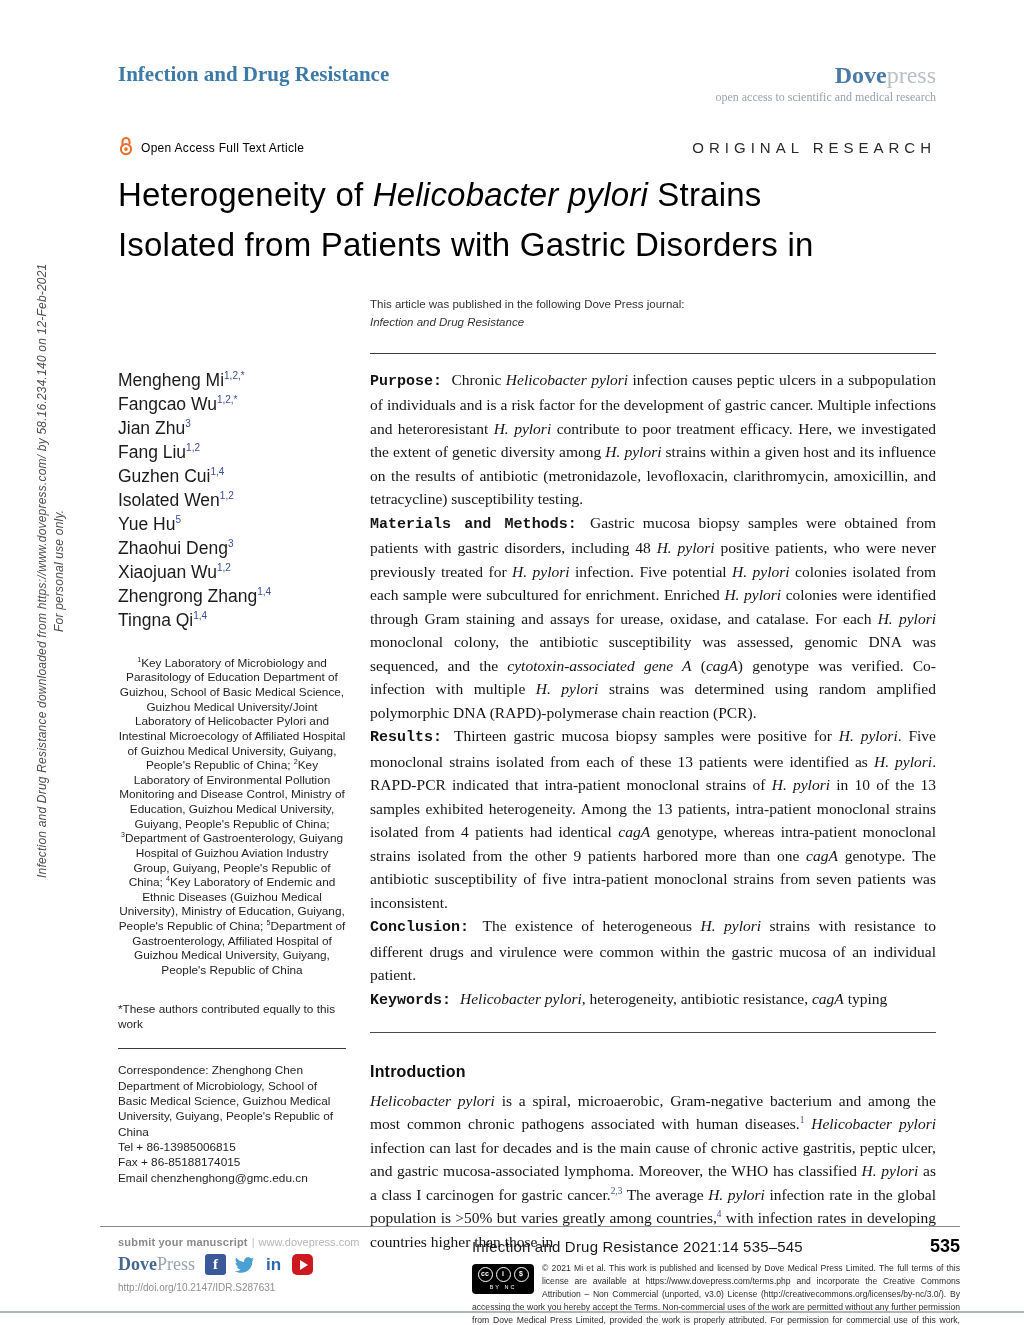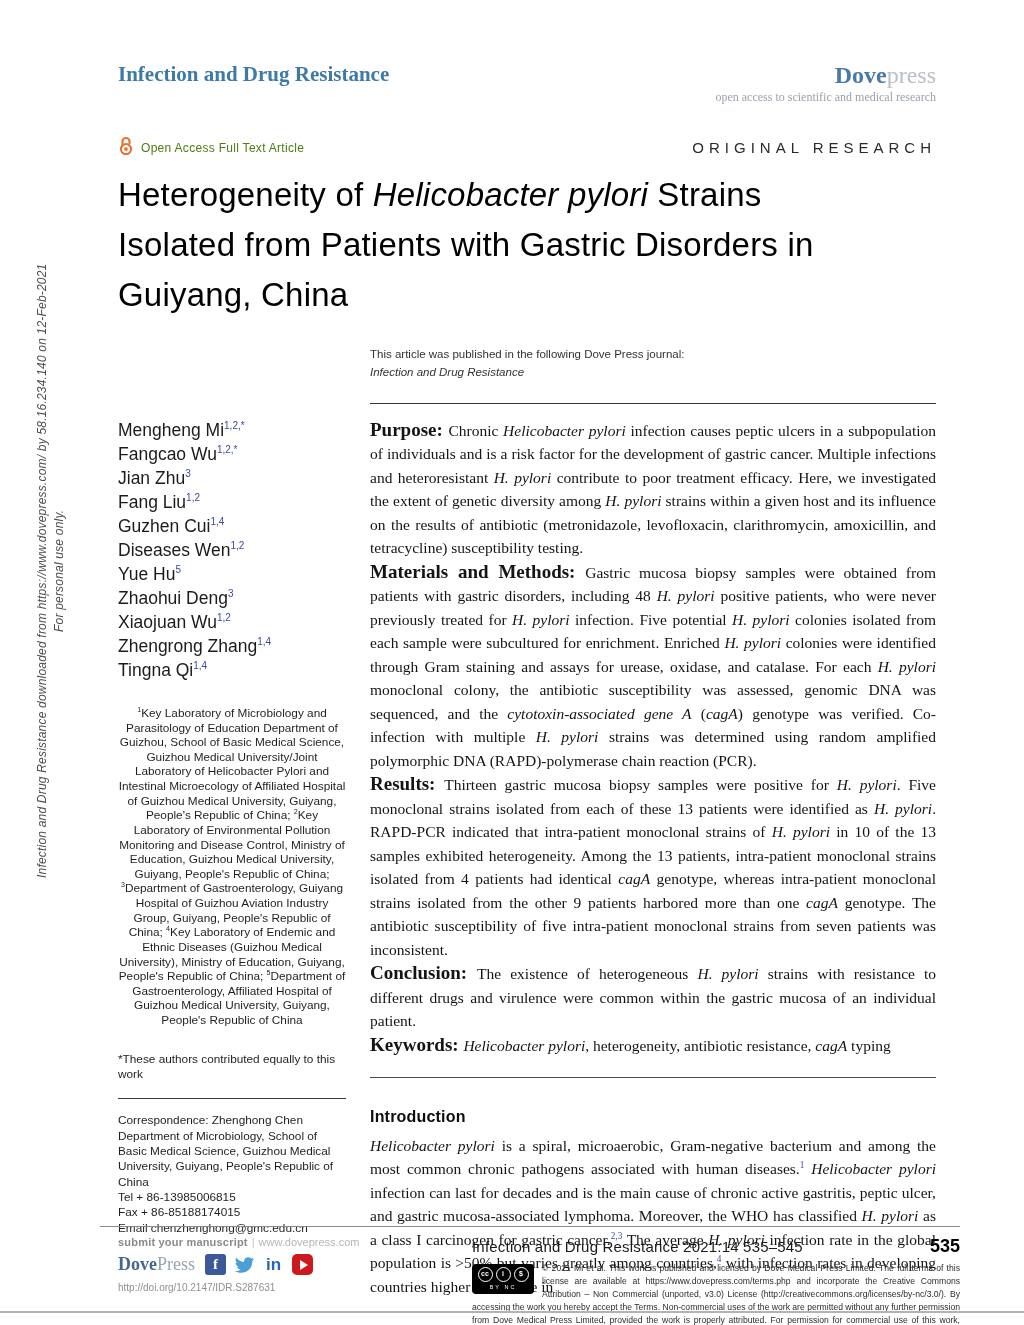--- a/index.html
+++ b/index.html
@@ -18,21 +18,21 @@
   
   .main{position:absolute;left:118px;top:0;width:818px;}
   .hdr{display:flex;justify-content:space-between;align-items:flex-start;padding-top:62px;}
   .journal-name{font-family:"Liberation Serif",serif;font-weight:bold;font-size:21px;color:#3d7aa6;}
   .brand{text-align:right;font-family:"Liberation Serif",serif;}
   .brand .dove{font-weight:bold;font-size:24px;color:#4a7ba6;}
   .brand .press{font-size:24px;color:#b9bfc6;}
   .brand .tagline{font-size:12px;color:#9aa2aa;margin-top:1px;margin-left:36px;}
   .oa-row{display:flex;justify-content:space-between;align-items:center;margin-top:30px;}
   .oa-left{display:flex;align-items:center;gap:7px;}
-  .oa-label{font-size:12px;color:#4d7c0f;letter-spacing:.3px;}
+  .oa-label{font-size:12px;color:#000000;letter-spacing:.3px;}
   .article-type{font-size:15px;letter-spacing:5px;color:#2a2a2a;}
   .title{
     margin-top:10px;font-size:33px;line-height:1.52;color:#000;
     font-weight:400;letter-spacing:.2px;
   }
   .pub-note{margin-left:252px;margin-top:26px;font-size:11.5px;color:#333;line-height:1.5;}
   .pub-note .pjournal{font-style:italic;}
   .top-rule{margin-left:252px;margin-top:22px;border-top:1.5px solid #3a3a3a;}
   
   .cols{display:flex;margin-top:14px;}
@@ -43,21 +43,21 @@
   .affil{margin-top:24px;font-size:11.8px;line-height:1.24;color:#1f1f1f;text-align:center;}
   .affil sup{font-size:60%;line-height:0;}
   .equal-note{margin-top:24px;font-size:11.8px;line-height:1.3;color:#1f1f1f;}
   .corr-rule{border-top:1px solid #3a3a3a;margin:16px 0 14px 0;}
   .corr{font-size:11.8px;line-height:1.3;color:#1f1f1f;}
   .corr div{margin:0;}
   
   .serif{font-family:"Liberation Serif",serif;font-size:15.5px;line-height:23.5px;
          text-align:justify;color:#141414;}
   .serif p{margin:0;}
-  .seg-b{font-weight:bold;font-family:Liberation Serif, serif;font-size:19px;}
+  .seg-b{font-weight:bold;font-family:Liberation Mono, monospace;font-size:15px;}
   .seg-i{font-style:italic;}
   .serif sup{font-size:60%;line-height:0;color:#3b4a9b;}
   .kw{text-align:left;}
   .abs-rule{border-top:1px solid #4a4a4a;margin-top:20px;}
   .intro-h{font-family:"Liberation Sans",sans-serif;font-weight:bold;font-size:16px;
            color:#0d0d0d;margin:27px 0 5px 0;letter-spacing:.2px;}
   
   .footer{position:absolute;left:100px;top:1226px;width:860px;border-top:1px solid #8a8a8a;padding-top:9px;}
   .footer-inner{display:flex;}
   .f-left{width:372px;flex:none;padding-left:18px;box-sizing:border-box;}
@@ -116,39 +116,39 @@
           <circle cx="10" cy="17.5" r="6.4" fill="none" stroke="#e8702a" stroke-width="2.6"></circle>
           <circle cx="10" cy="17.5" r="2.3" fill="#e8702a"></circle>
           <path d="M5.6 13 V8 a4.4 4.4 0 0 1 8.8 0 v2.2" fill="none" stroke="#e8702a" stroke-width="2.6" stroke-linecap="round"></path>
         </svg>
       </span>
       <span class="oa-label">Open Access Full Text Article</span>
     </div>
     <div class="article-type">ORIGINAL RESEARCH</div>
   </div>
 
-  <h1 class="title" style="margin:10px 0 0 0;"><span>Heterogeneity of </span><span class="seg-i">Helicobacter pylori</span><span> Strains</span><br><span>Isolated from Patients with Gastric Disorders in</span><br><span>Guiyang, China</span></h1>
+  <h1 class="title" style="margin:10px 0 0 0;"><span>Heterogeneity of </span><span class="seg-i">Helicobacter pylori</span><span> Strains</span><br><span>Isolated from Patients with Gastric Disorders in</span><br></h1>
 
   <div class="pub-note">
     <div>This article was published in the following Dove Press journal:</div>
     <div class="pjournal">Infection and Drug Resistance</div>
   </div>
 
   <div class="top-rule"></div>
 
   <div class="cols">
 
     <div class="leftcol">
       <div>
         <div class="author-line"><span>Mengheng Mi</span><sup>1,2,*</sup></div>
         <div class="author-line"><span>Fangcao Wu</span><sup>1,2,*</sup></div>
         <div class="author-line"><span>Jian Zhu</span><sup>3</sup></div>
         <div class="author-line"><span>Fang Liu</span><sup>1,2</sup></div>
         <div class="author-line"><span>Guzhen Cui</span><sup>1,4</sup></div>
-        <div class="author-line"><span>Diseases Wen</span><sup>1,2</sup></div>
+        <div class="author-line"><span>Isolated Wen</span><sup>1,2</sup></div>
         <div class="author-line"><span>Yue Hu</span><sup>5</sup></div>
         <div class="author-line"><span>Zhaohui Deng</span><sup>3</sup></div>
         <div class="author-line"><span>Xiaojuan Wu</span><sup>1,2</sup></div>
         <div class="author-line"><span>Zhengrong Zhang</span><sup>1,4</sup></div>
         <div class="author-line"><span>Tingna Qi</span><sup>1,4</sup></div>
       </div>
       <div class="affil"><sup>1</sup><span>Key Laboratory of Microbiology and Parasitology of Education Department of Guizhou, School of Basic Medical Science, Guizhou Medical University/Joint Laboratory of Helicobacter Pylori and Intestinal Microecology of Affiliated Hospital of Guizhou Medical University, Guiyang, People's Republic of China; </span><sup>2</sup><span>Key Laboratory of Environmental Pollution Monitoring and Disease Control, Ministry of Education, Guizhou Medical University, Guiyang, People's Republic of China; </span><sup>3</sup><span>Department of Gastroenterology, Guiyang Hospital of Guizhou Aviation Industry Group, Guiyang, People's Republic of China; </span><sup>4</sup><span>Key Laboratory of Endemic and Ethnic Diseases (Guizhou Medical University), Ministry of Education, Guiyang, People's Republic of China; </span><sup>5</sup><span>Department of Gastroenterology, Affiliated Hospital of Guizhou Medical University, Guiyang, People's Republic of China</span></div>
       <div class="equal-note">*These authors contributed equally to this work</div>
       <div class="corr-rule"></div>
       <div class="corr">

